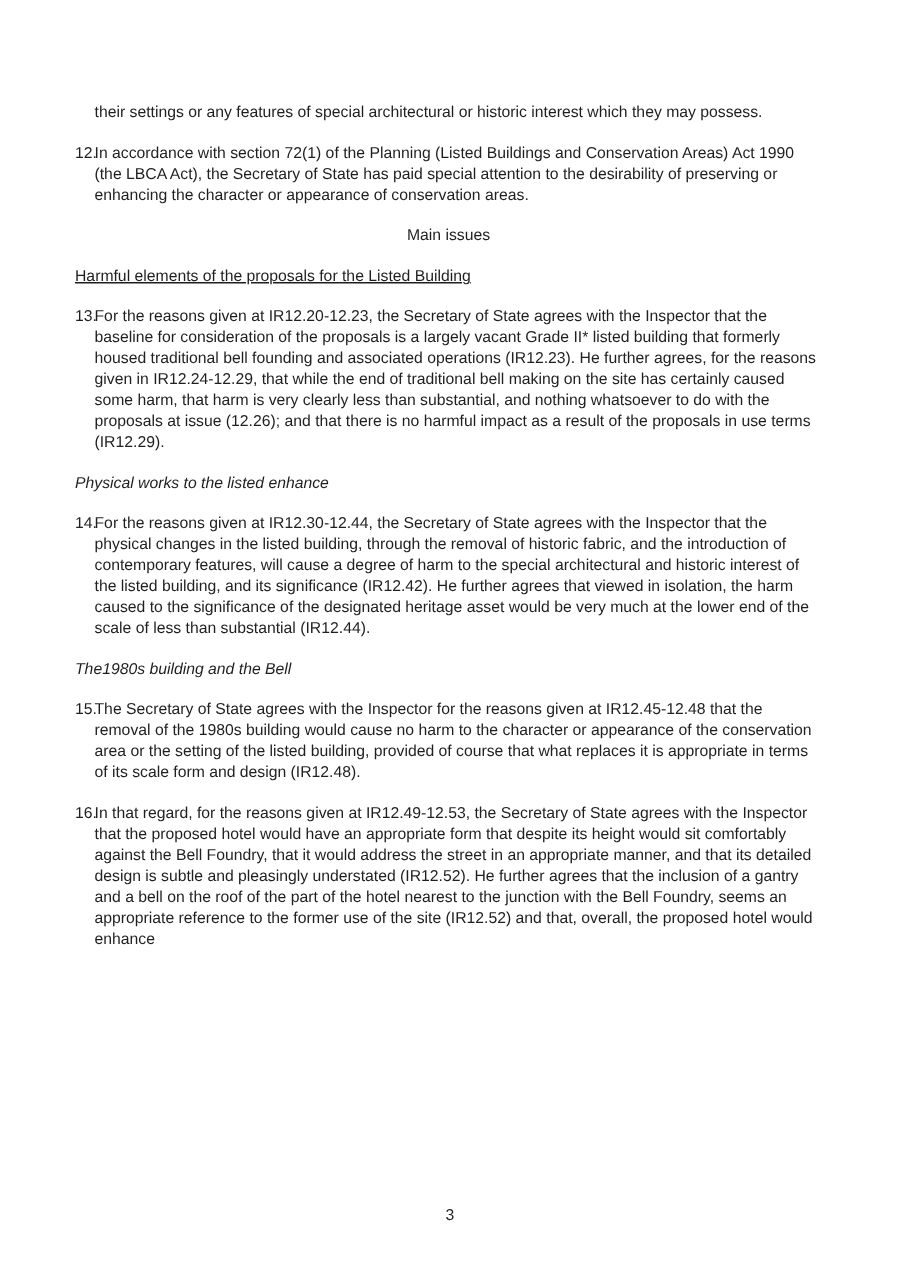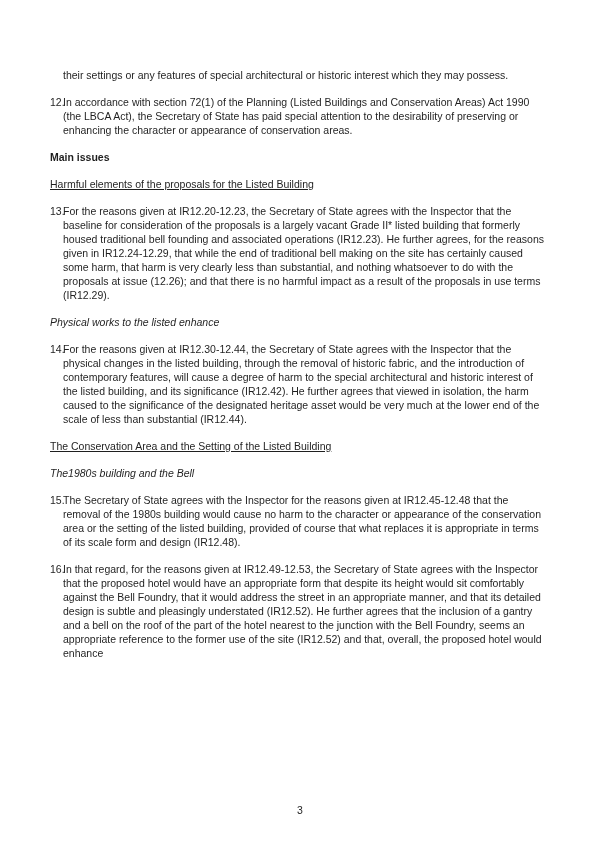--- a/index.html
+++ b/index.html
@@ -37,21 +37,22 @@
     width: 13px;
   }
   .ptext {
     flex: 1;
     min-width: 0;
   }
   .continuation {
     padding-left: 13px;
   }
   .heading-bold {
-    font-weight: bold;
+    font-weight: normal;
+    text-align: center;
   }
   .heading-underline {
     text-decoration: underline;
   }
   .heading-italic {
     font-style: italic;
   }
   .footer {
     position: absolute;
     top: 803px;
@@ -74,21 +75,20 @@
       <div class="block heading-underline">Harmful elements of the proposals for the Listed Building</div>
       <div class="block numbered">
         <span class="num">13.</span>
         <div class="ptext">For the reasons given at IR12.20-12.23, the Secretary of State agrees with the Inspector that the baseline for consideration of the proposals is a largely vacant Grade II* listed building that formerly housed traditional bell founding and associated operations (IR12.23). He further agrees, for the reasons given in IR12.24-12.29, that while the end of traditional bell making on the site has certainly caused some harm, that harm is very clearly less than substantial, and nothing whatsoever to do with the proposals at issue (12.26); and that there is no harmful impact as a result of the proposals in use terms (IR12.29).</div>
       </div>
       <div class="block heading-italic">Physical works to the listed enhance</div>
       <div class="block numbered">
         <span class="num">14.</span>
         <div class="ptext">For the reasons given at IR12.30-12.44, the Secretary of State agrees with the Inspector that the physical changes in the listed building, through the removal of historic fabric, and the introduction of contemporary features, will cause a degree of harm to the special architectural and historic interest of the listed building, and its significance (IR12.42). He further agrees that viewed in isolation, the harm caused to the significance of the designated heritage asset would be very much at the lower end of the scale of less than substantial (IR12.44).</div>
       </div>
-      <div class="block heading-underline">The Conservation Area and the Setting of the Listed Building</div>
       <div class="block heading-italic">The1980s building and the Bell</div>
       <div class="block numbered">
         <span class="num">15.</span>
         <div class="ptext">The Secretary of State agrees with the Inspector for the reasons given at IR12.45-12.48 that the removal of the 1980s building would cause no harm to the character or appearance of the conservation area or the setting of the listed building, provided of course that what replaces it is appropriate in terms of its scale form and design (IR12.48).</div>
       </div>
       <div class="block numbered">
         <span class="num">16.</span>
         <div class="ptext">In that regard, for the reasons given at IR12.49-12.53, the Secretary of State agrees with the Inspector that the proposed hotel would have an appropriate form that despite its height would sit comfortably against the Bell Foundry, that it would address the street in an appropriate manner, and that its detailed design is subtle and pleasingly understated (IR12.52). He further agrees that the inclusion of a gantry and a bell on the roof of the part of the hotel nearest to the junction with the Bell Foundry, seems an appropriate reference to the former use of the site (IR12.52) and that, overall, the proposed hotel would enhance</div>
       </div>
     </div>

